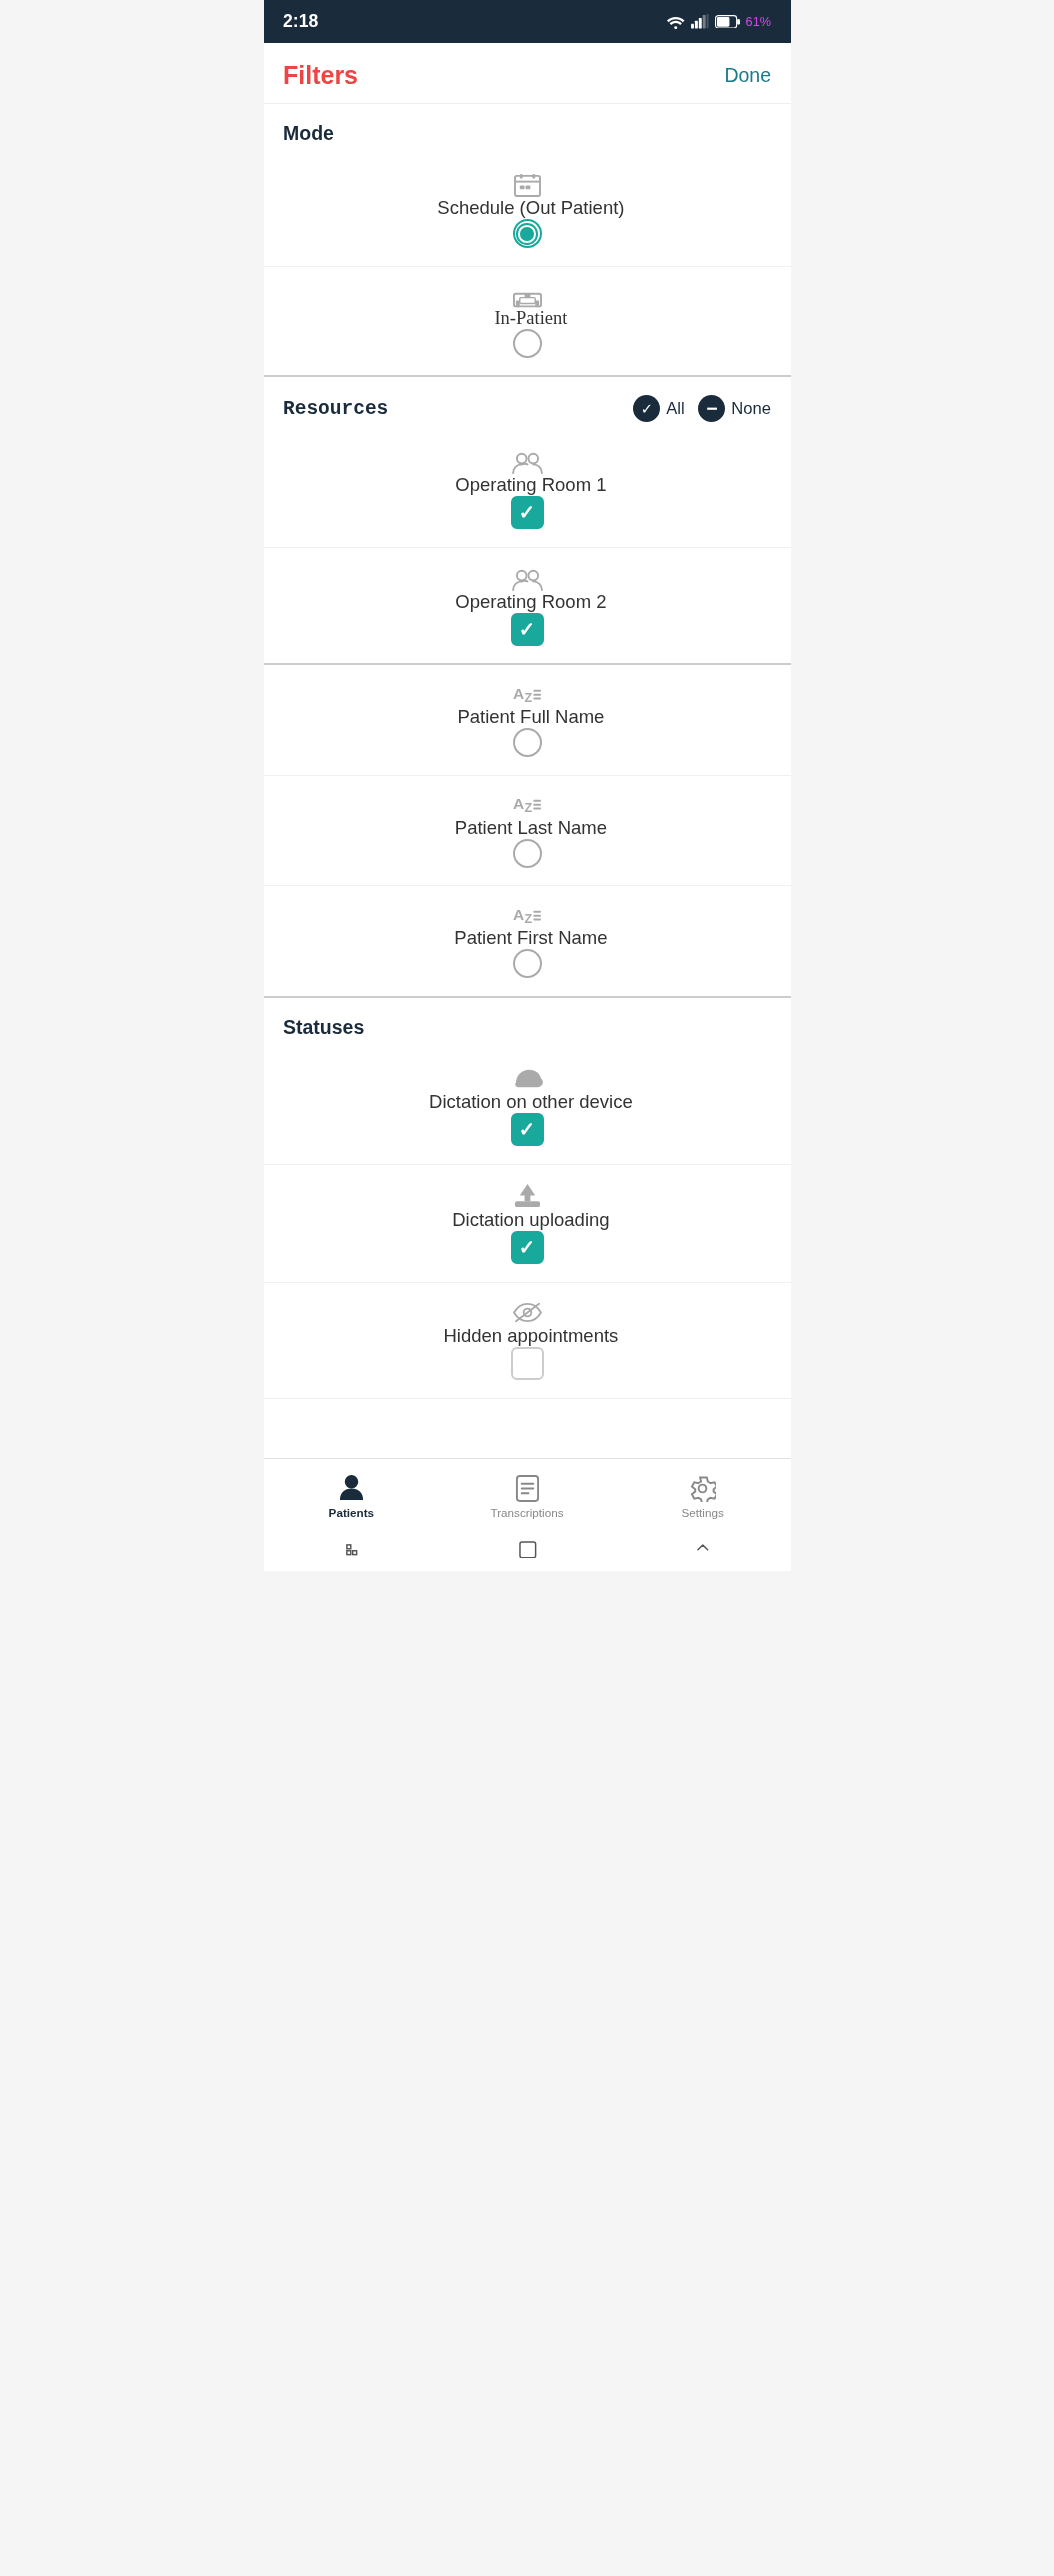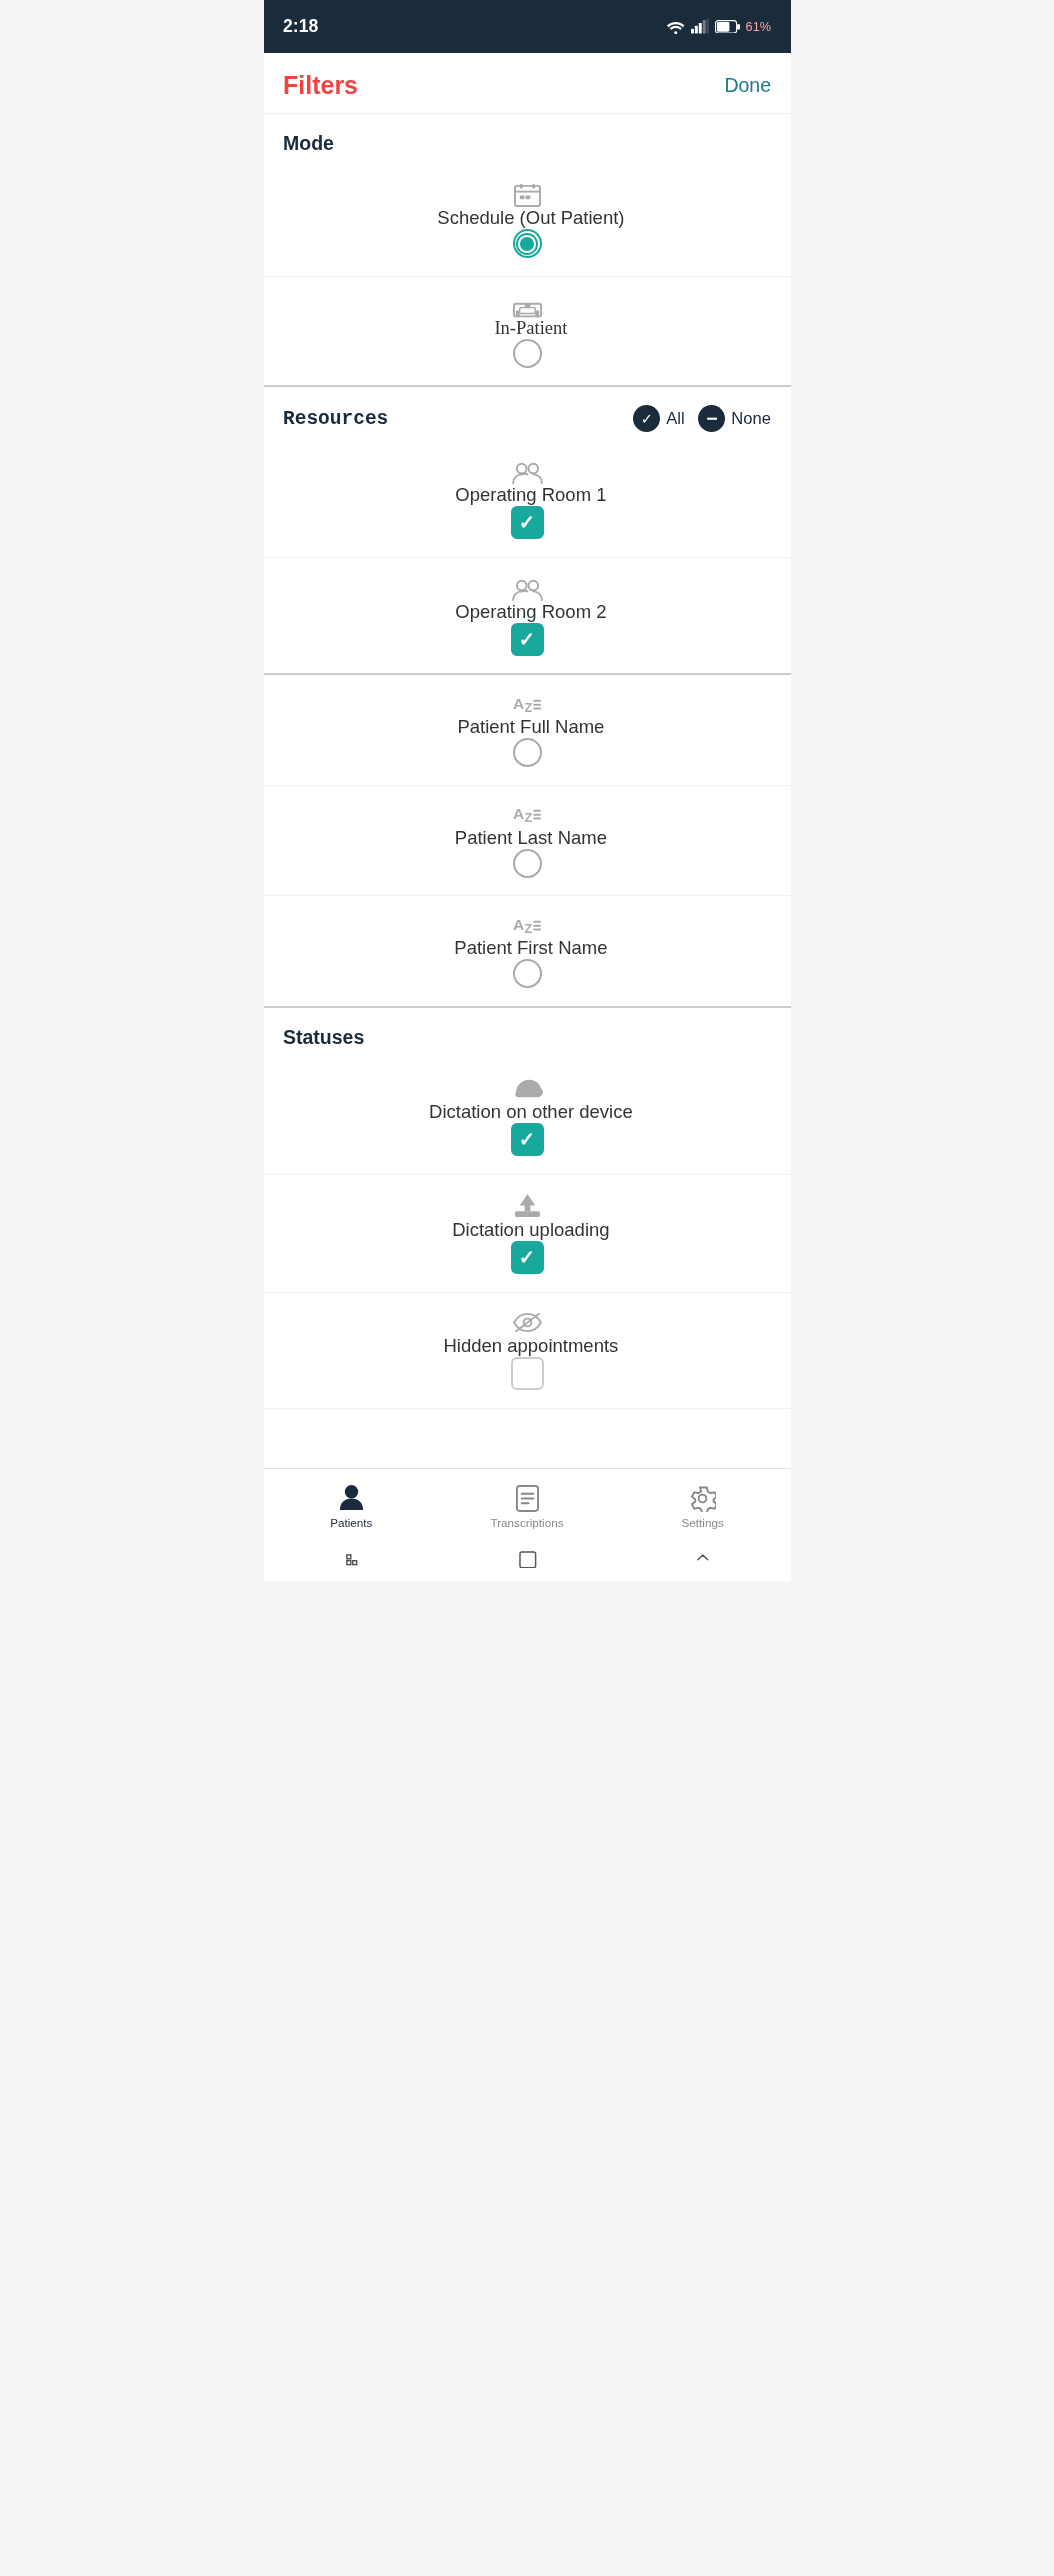--- a/index.html
+++ b/index.html
@@ -25,21 +25,21 @@
     }
 
     
     .status-bar {
       background: #1a2b3c;
       color: #ffffff;
       display: flex;
       justify-content: space-between;
       align-items: center;
       padding: 9.8px 19.5px;
-      height: 53px;
+      height: 43px;
       flex-shrink: 0;
     }
 
     .status-time {
       font-size: 17.6px;
       font-weight: 600;
       color: #fff;
     }
 
     .status-icons {
@@ -256,21 +256,21 @@
       color: #1a2b3c;
     }
 
     .nav-label {
       font-size: 11.7px;
       color: #888;
     }
 
     .nav-label.active {
       color: #1a2b3c;
-      font-weight: 400;
+      font-weight: 700;
     }
 
     
     .android-nav {
       display: flex;
       justify-content: space-around;
       align-items: center;
       background: #fff;
       padding: 11.7px 0;
       height: 43px;
@@ -318,21 +318,21 @@
         </svg>
       </span>
 
       <span class="status-icon">
         <svg width="25" height="13.7" viewBox="0 0 26 14" fill="none">
           <rect x="0.5" y="0.5" width="22" height="13" rx="3" stroke="white" stroke-width="1.2"></rect>
           <rect x="23" y="4" width="3" height="6" rx="1.5" fill="white"></rect>
           <rect x="2" y="2" width="13" height="10" rx="1.5" fill="white"></rect>
         </svg>
       </span>
-      <span style="font-size:12.7px;color:#fca5a5;">61%</span>
+      <span style="font-size:12.7px;color:#d946ef;">61%</span>
     </div>
   </div>
 
   <div class="header">
     <span class="header-title">Filters</span>
     <span class="header-done">Done</span>
   </div>
 
   <div class="content">
 

